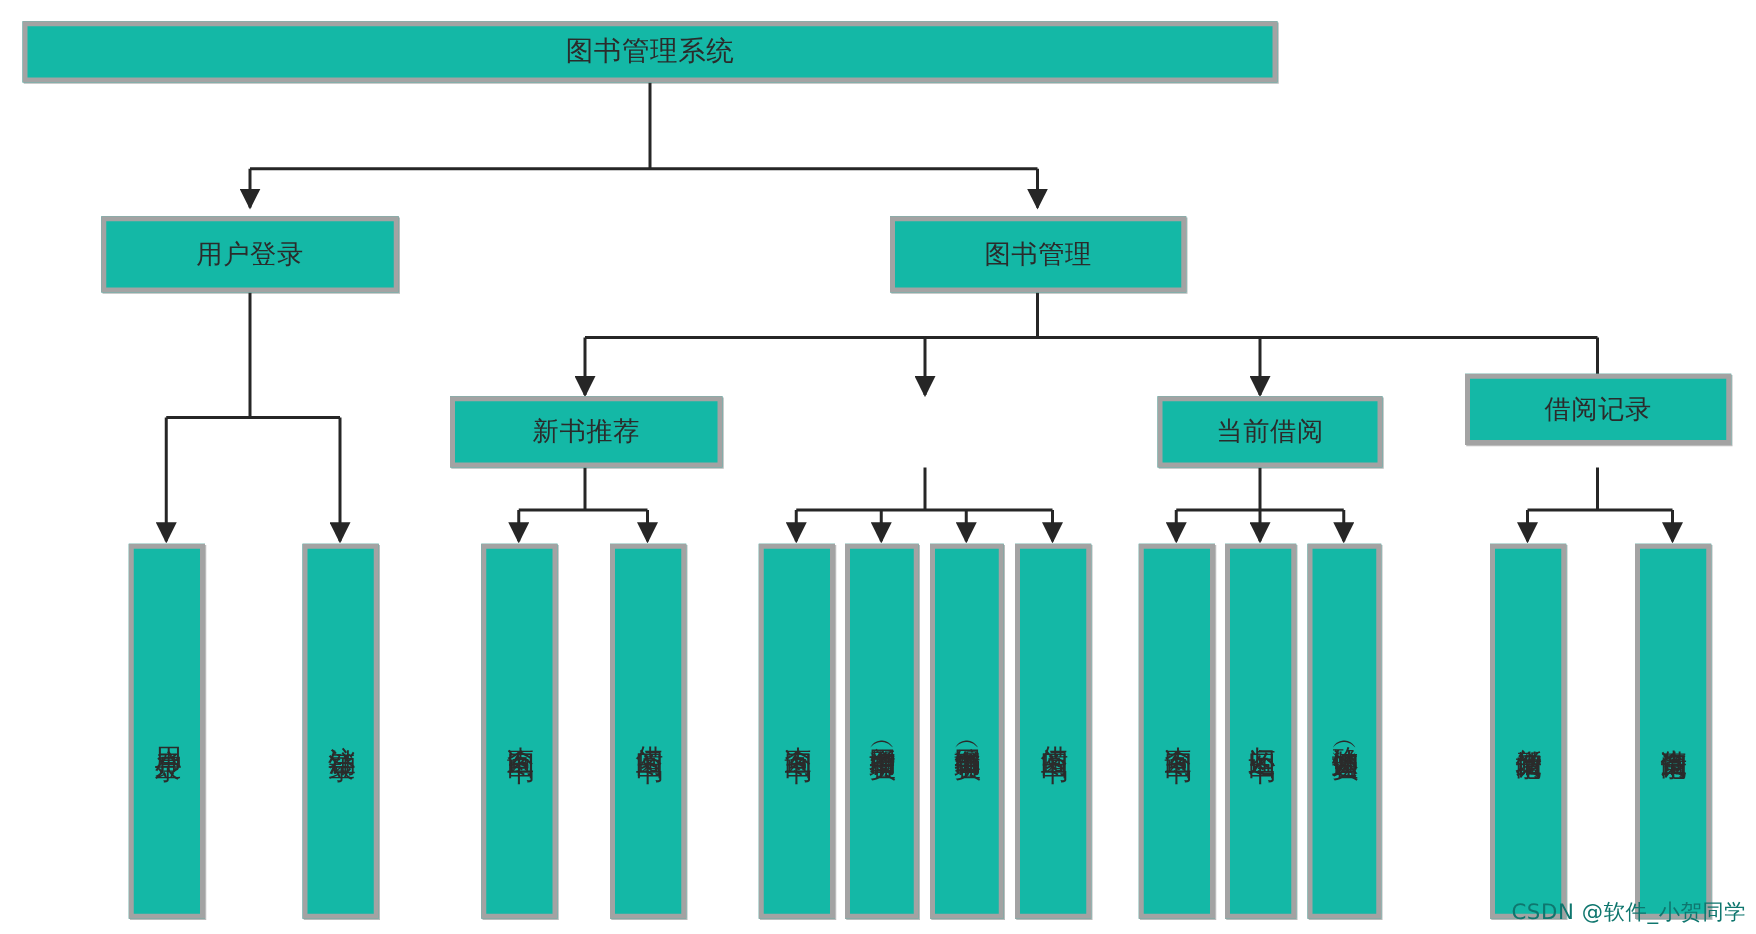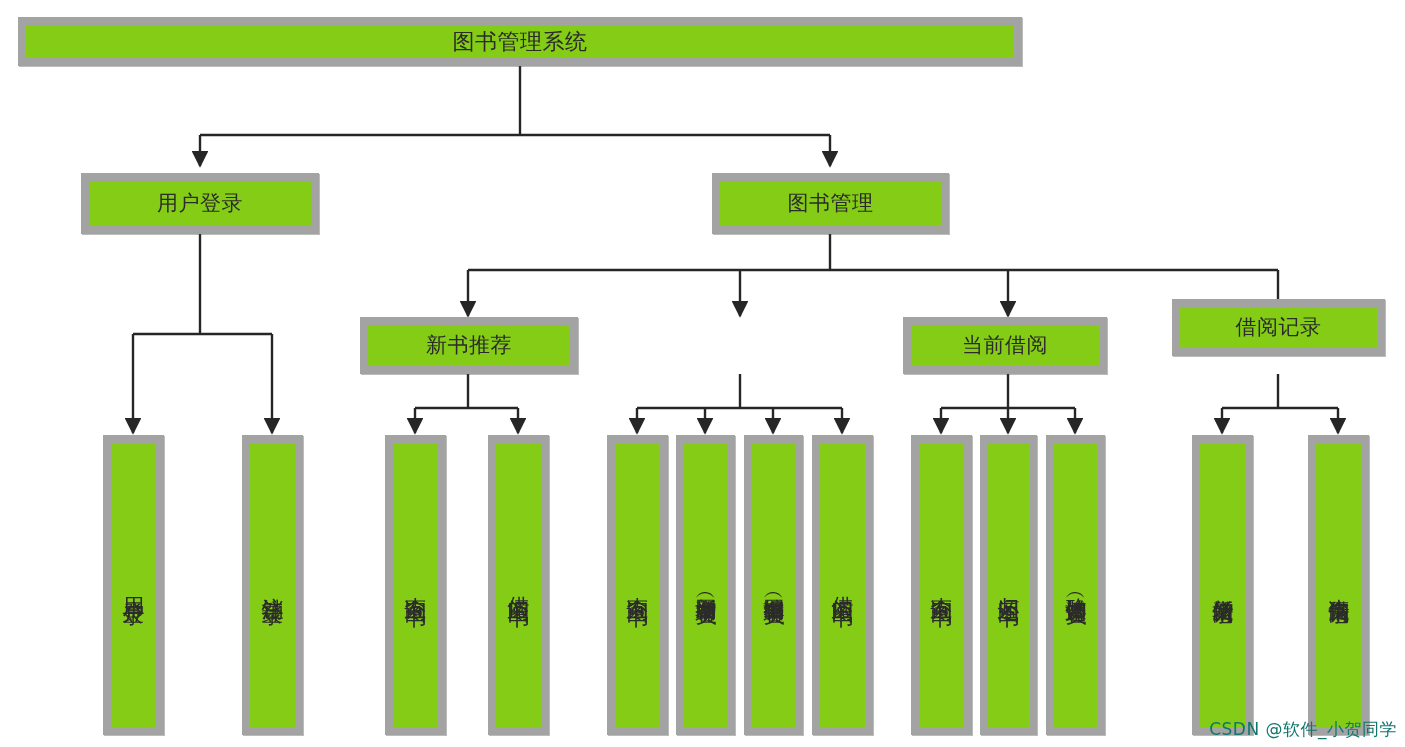--- a/index.html
+++ b/index.html
@@ -21,22 +21,22 @@
     position: absolute;
     left: 0;
     top: 0;
     width: 1405px;
     height: 747px;
     pointer-events: none;
   }
   .node {
     position: absolute;
     box-sizing: border-box;
-    border: 8px solid #a3a3a3;
-    background: #84cc16;
+    border: 4px solid #a3a3a3;
+    background: #14b8a6;
     color: #2b2b2b;
     display: flex;
     align-items: center;
     justify-content: center;
     box-shadow: 1px 1px 0 rgba(60,60,60,0.35);
   }
   .node .label {
     display: block;
     text-align: center;
     line-height: 1.05;
@@ -142,21 +142,21 @@
   <div class="node horiz" style="left:81px; top:173px; width:238px; height:61px;">
     <span class="label">用户登录</span>
   </div>
   <div class="node horiz" style="left:712px; top:173px; width:237px; height:61px;">
     <span class="label">图书管理</span>
   </div>
 
   <div class="node horiz" style="left:360px; top:317px; width:218px; height:57px;">
     <span class="label">新书推荐</span>
   </div>
-  <div class="node horiz" style="left:903px; top:317px; width:204px; height:57px;">
+  <div class="node horiz" style="left:926px; top:317px; width:180px; height:57px;">
     <span class="label">当前借阅</span>
   </div>
   <div class="node horiz" style="left:1172px; top:299px; width:213px; height:57px;">
     <span class="label">借阅记录</span>
   </div>
 
   <div class="node vert" style="left:103px; top:435px; width:61px; height:300px;">
     <span class="label">用户登录</span>
   </div>
   <div class="node vert" style="left:242px; top:435px; width:61px; height:300px;">

